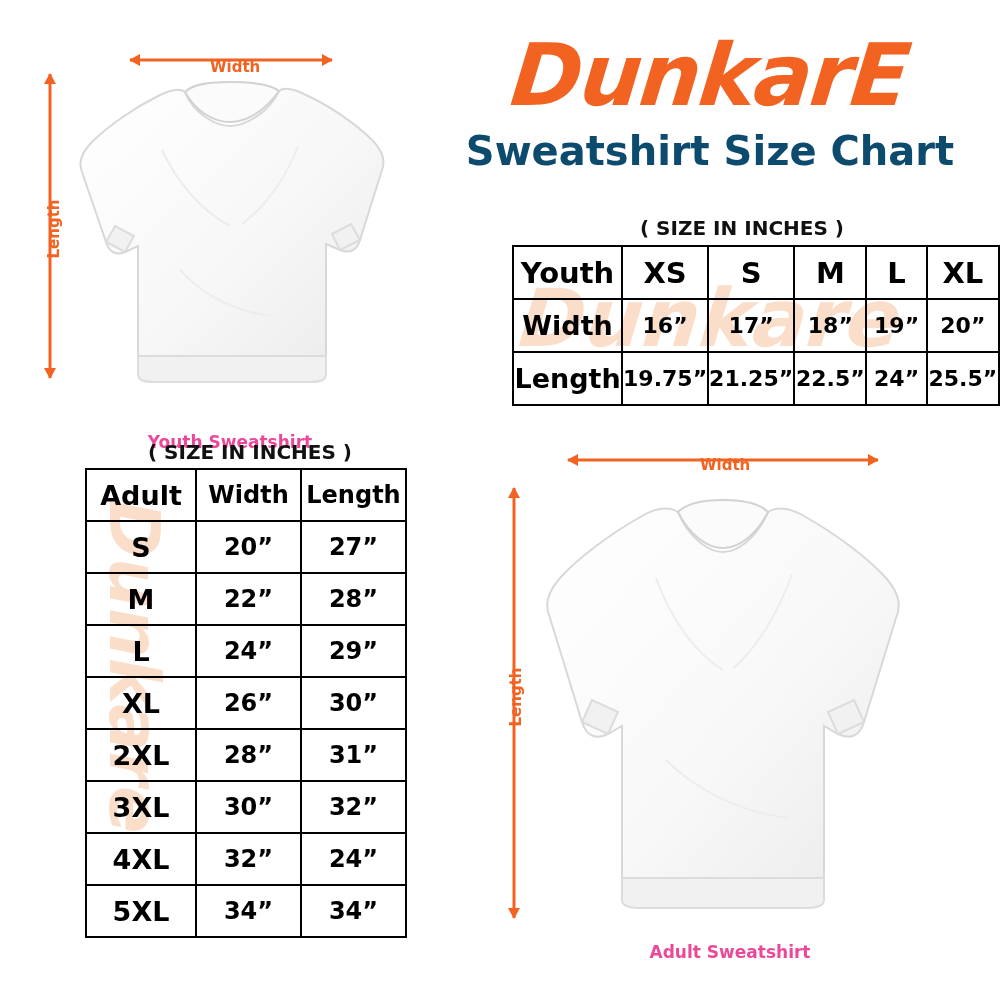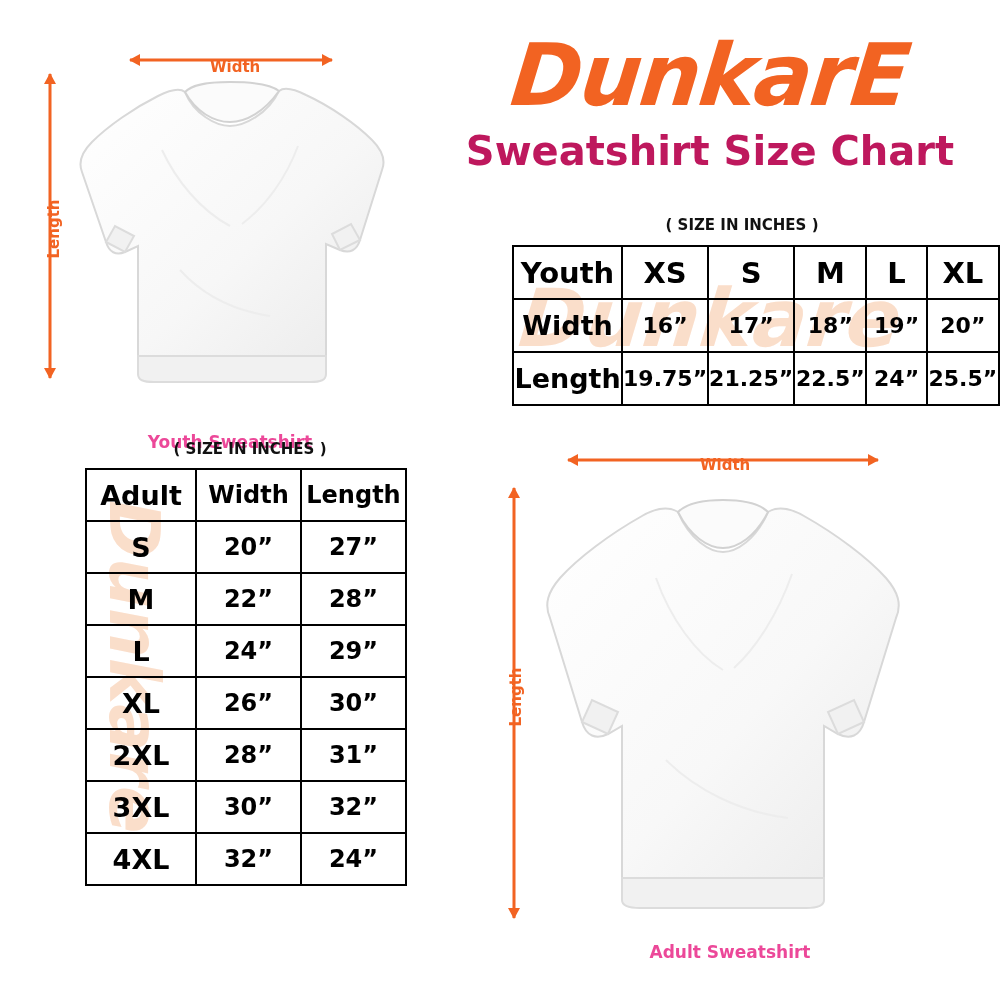--- a/index.html
+++ b/index.html
@@ -24,21 +24,21 @@
     letter-spacing: -2px;
     color: #F26322;
     line-height: 1.05;
     transform: skewX(-6deg);
   }
   .brand-sub {
     margin-top: 8px;
     font-family: "DejaVu Sans", sans-serif;
     font-weight: bold;
     font-size: 40px;
-    color: #be185d;
+    color: #0c4a6e;
     letter-spacing: 0px;
   }
 
   
   .wm {
     position: absolute;
     font-family: "DejaVu Sans", sans-serif;
     font-weight: bold; font-style: italic;
     color: #F9D3B9;
     opacity: .75;
@@ -69,21 +69,21 @@
   }
   .arrow-label.vertical {
     transform: rotate(-90deg);
     transform-origin: center center;
   }
 
   
   .size-note {
     font-family: "DejaVu Sans", sans-serif;
     font-weight: bold;
-    font-size: 15px;
+    font-size: 20px;
     color: #111;
     text-align: center;
   }
   table.chart {
     border-collapse: collapse;
     background: transparent;
     position: relative;
     z-index: 2;
   }
   table.chart td, table.chart th {
@@ -274,16 +274,21 @@
       <tr>
         <td class="rowhead">3XL</td>
         <td class="cell">30”</td>
         <td class="cell">32”</td>
       </tr>
       <tr>
         <td class="rowhead">4XL</td>
         <td class="cell">32”</td>
         <td class="cell">24”</td>
       </tr>
+      <tr>
+        <td class="rowhead">5XL</td>
+        <td class="cell">34”</td>
+        <td class="cell">34”</td>
+      </tr>
     </tbody>
   </table>
 
 </div>
 
 </body></html>

